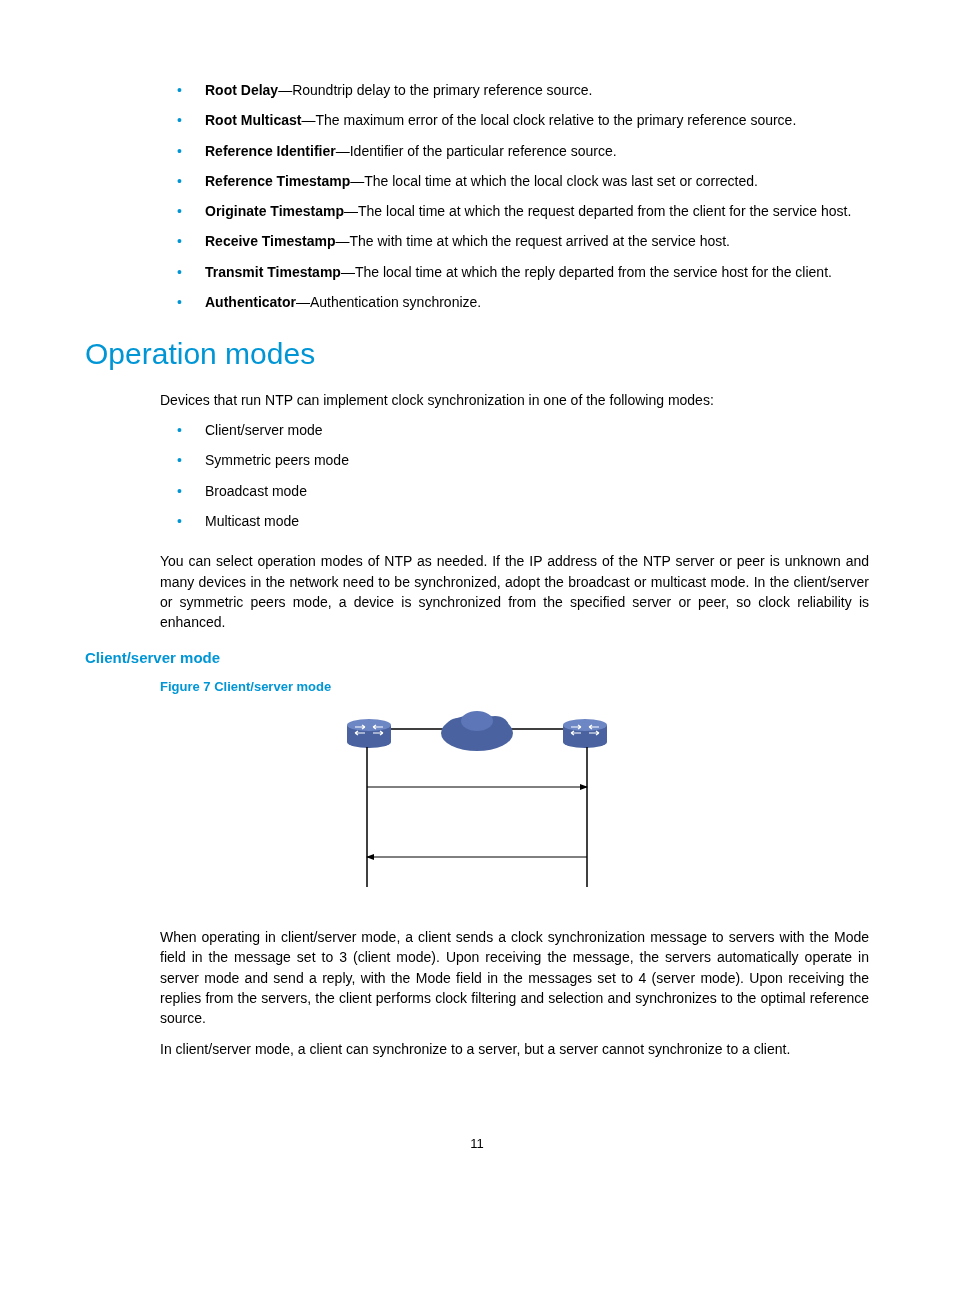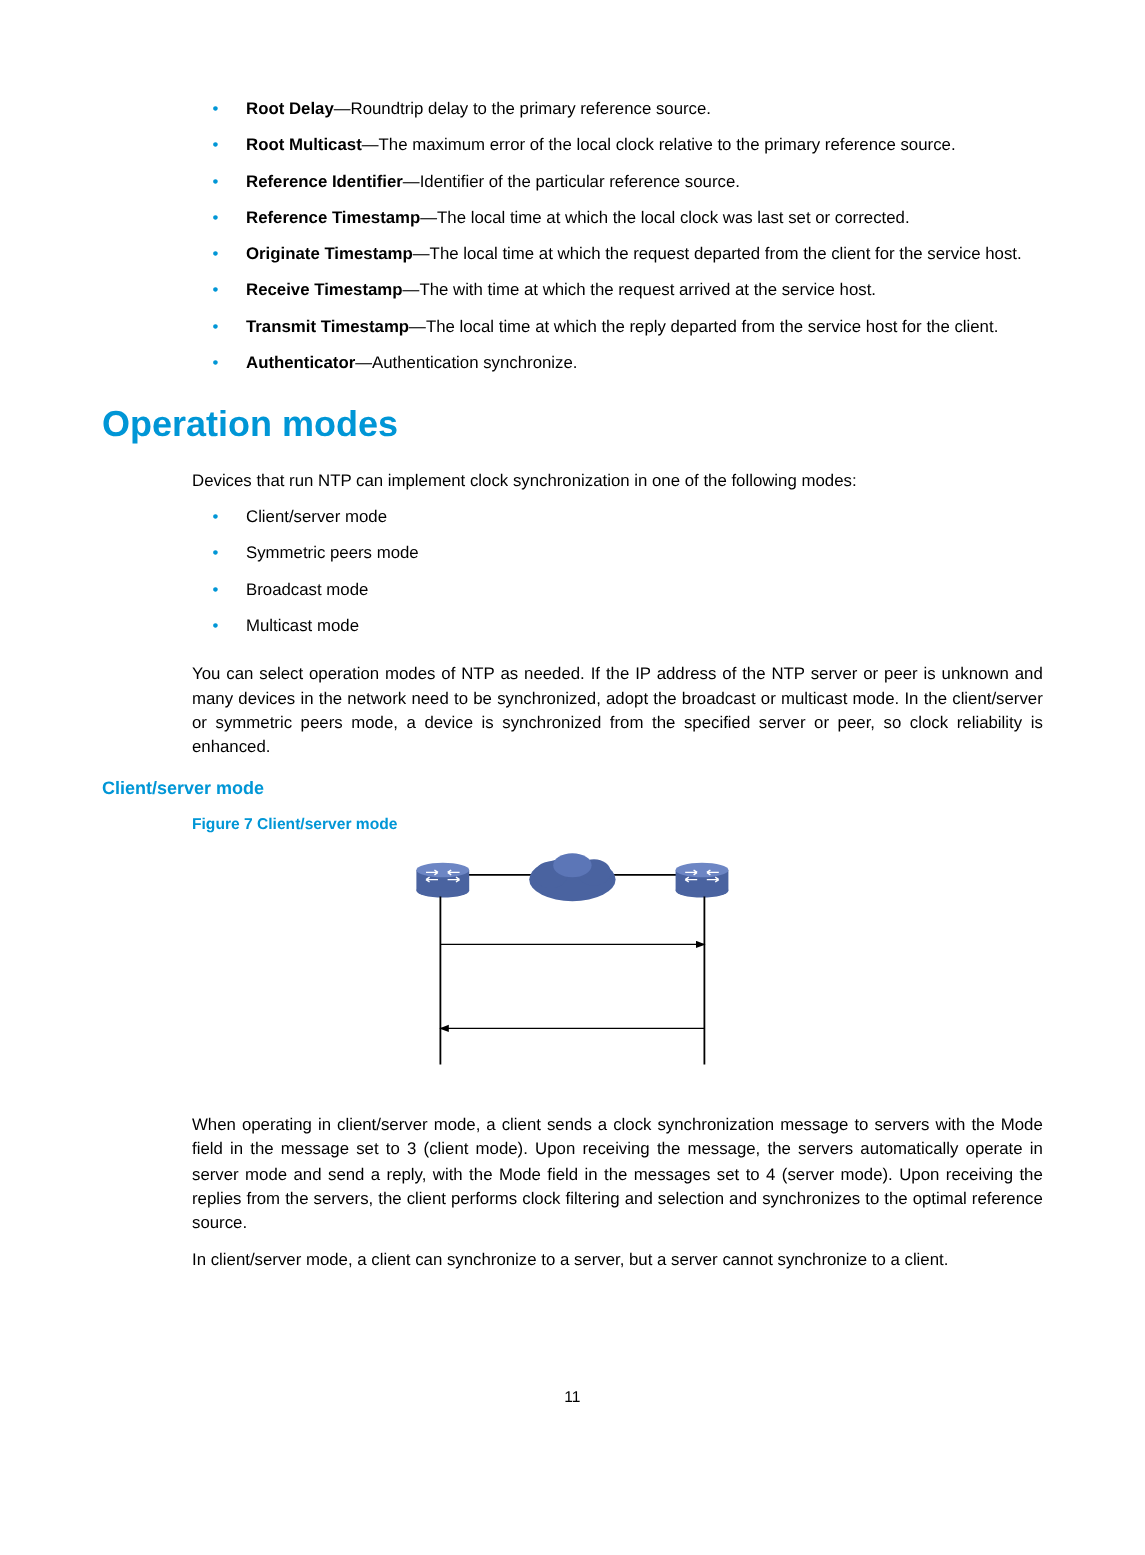--- a/index.html
+++ b/index.html
@@ -31,21 +31,21 @@
     position: absolute;
     left: 92px;
     top: 0;
   }
   .bullet-list.simple li::before {
     left: 92px;
   }
   .term { font-weight: bold; margin-top: 44px; }
   h1.section {
     font-family: Arial, Helvetica, sans-serif;
-    font-weight: bold;
+    font-weight: normal;
     color: #0096d6;
     font-size: 30px;
     margin: 18px 0 14px 0;
   }
   h2.subsection {
     font-family: Arial, Helvetica, sans-serif;
     font-weight: bold;
     color: #0096d6;
     font-size: 15px;
     margin: 14px 0 10px 0;
@@ -63,21 +63,21 @@
   }
   .diagram-wrap {
     display: flex;
     justify-content: center;
     margin: 8px 0 30px 0;
   }
   svg.diagram { display: block; }
   .page-num {
     text-align: center;
     font-size: 13px;
-    margin-top: 96px;
+    margin-top: 76px;
   }
 </style>
 </head>
 <body>
 
 <ul class="bullet-list" id="defs">
     <li><span class="term">Root Delay</span><span>—Roundtrip delay to the primary reference source.</span></li>
     <li><span class="term">Root Multicast</span><span>—The maximum error of the local clock relative to the primary reference source.</span></li>
     <li><span class="term">Reference Identifier</span><span>—Identifier of the particular reference source.</span></li>
     <li><span class="term">Reference Timestamp</span><span>—The local time at which the local clock was last set or corrected.</span></li>

